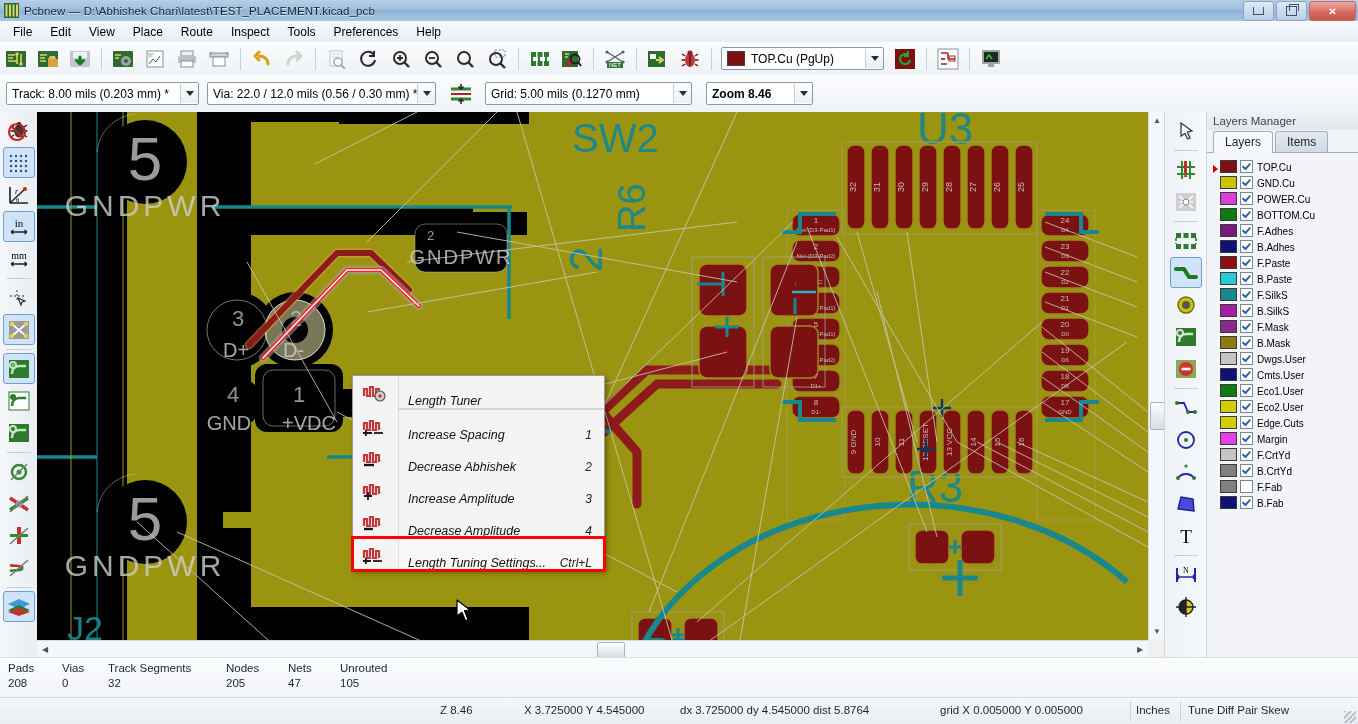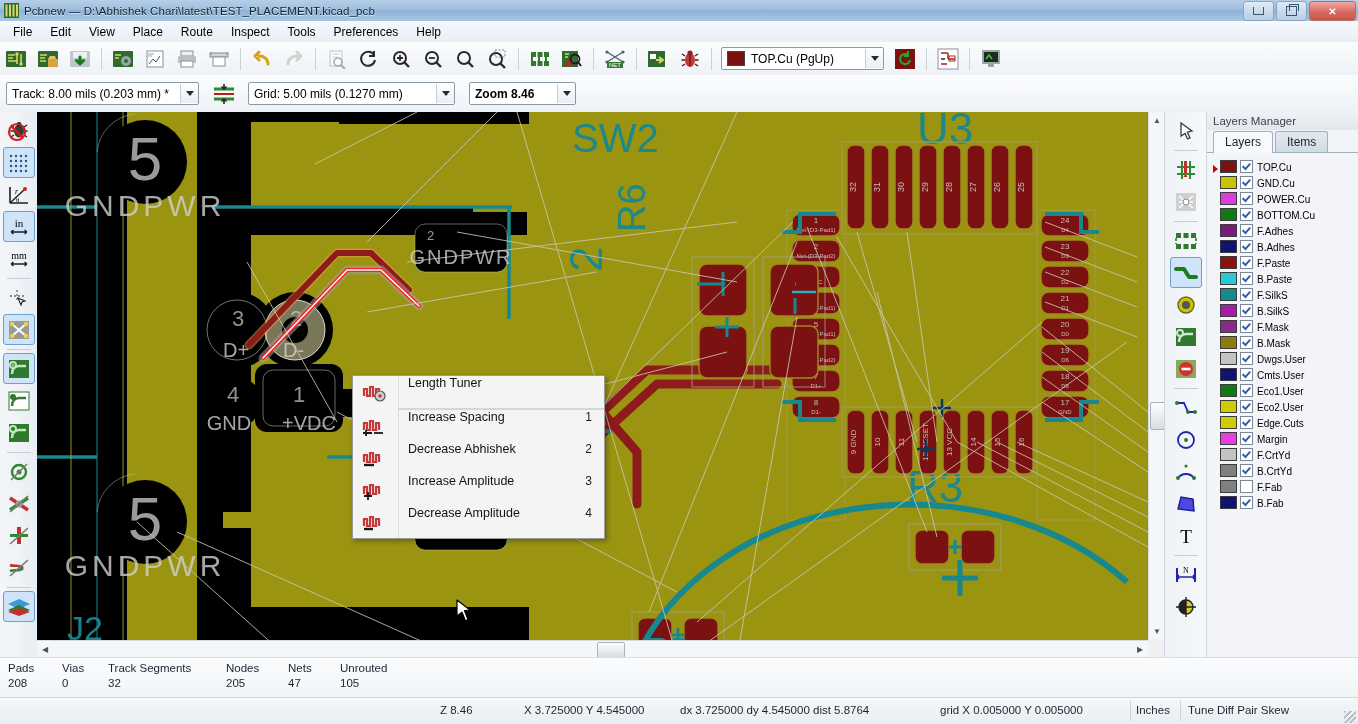--- a/index.html
+++ b/index.html
@@ -151,22 +151,22 @@
   .lm-name{white-space:nowrap;}
 
   
   .ctxmenu{
     position:absolute;left:352px;top:263px;width:251px;
     background:#f4f4f4;border:1px solid #9a9a9a;
     box-shadow:2px 2px 5px rgba(0,0,0,.35);
     z-index:60;
   }
   .ctx-row{
-    height:32px;display:flex;align-items:flex-start;position:relative;
-    font-size:12.5px;color:#111;
+    height:32px;display:flex;align-items:flex-end;position:relative;
+    font-size:12.5px;color:#111;font-style:italic;
   }
   .ctx-ico{width:45px;height:32px;flex:none;display:flex;align-items:center;justify-content:center;
     border-right:1px solid #dedede;background:#f4f4f4;}
   .ctx-label{padding-left:9px;white-space:nowrap;}
   .ctx-accel{margin-left:auto;padding-right:12px;color:#222;font-size:12px;}
   .ctx-div{height:1px;background:#d6d6d6;margin-left:45px;}
   .ctx-row.highlighted{outline:3px solid #ff0000;outline-offset:-1px;z-index:5;background:#f7f7f7;}
   .cursor-arrow{position:absolute;left:456px;top:487px;z-index:80;}
 
   
@@ -419,20 +419,24 @@
           <rect x="5" y="4" width="14" height="10" fill="#1d2b1d"></rect>
           <path d="M7 11l3-4 3 4" stroke="#3fbf3f" stroke-width="1.6" fill="none"></path>
           <rect x="9" y="16" width="6" height="3" fill="#9aa2aa"></rect>
         </svg>
     </div>
   </div>
 
   <div class="toolbar tb2">
     <div class="combo" style="width:186px;margin-left:6px;">
       <div class="cval">Track: 8.00 mils (0.203 mm) *</div>
+      <div class="carrow"></div>
+    </div>
+    <div class="combo" style="width:222px;margin-left:8px;">
+      <div class="cval">Via: 22.0 / 12.0 mils (0.56 / 0.30 mm) *</div>
       <div class="carrow"></div>
     </div>
     <div class="tbtn" style="margin-left:10px;">
       <svg width="26" height="24" viewBox="0 0 26 24">
           <path d="M3 7h20M3 17h20" stroke="#2f8a2f" stroke-width="3"></path>
           <path d="M3 12h20" stroke="#b02020" stroke-width="2"></path>
           <path d="M13 2v5M10.5 4.5L13 7l2.5-2.5M13 22v-5M10.5 19.5L13 17l2.5 2.5" stroke="#2a2a2a" stroke-width="1.6" fill="none"></path>
         </svg>
     </div>
     <div class="combo" style="width:200px;margin-left:8px;">
@@ -1202,20 +1206,31 @@
         <div class="ctx-row">
           <div class="ctx-ico">
             <svg width="30" height="24" viewBox="0 0 30 24">
               <path d="M3 16 v-7 h3 v7 h3 v-9 h3 v9 h3 v-7 h3 v7" stroke="#c43a3a" stroke-width="2.2" fill="none"></path>
               <path d="M3 19h9" stroke="#1a1a1a" stroke-width="2.4" fill="none"></path>
             </svg>
           </div>
           <div class="ctx-label">Decrease Amplitude</div>
           <div class="ctx-accel">4</div>
         </div>
+        <div class="ctx-row highlighted" style="outline-color: rgb(255, 0, 0);">
+          <div class="ctx-ico">
+            <svg width="30" height="24" viewBox="0 0 30 24">
+              <path d="M3 16 v-7 h3 v7 h3 v-9 h3 v9 h3 v-7 h3 v7" stroke="#c43a3a" stroke-width="2.2" fill="none"></path>
+              <path d="M2 19h8M5 16v6" stroke="#1a1a1a" stroke-width="1.8" fill="none"></path>
+              <path d="M12 19h9" stroke="#1a1a1a" stroke-width="1.8" fill="none"></path>
+            </svg>
+          </div>
+          <div class="ctx-label">Length Tuning Settings...</div>
+          <div class="ctx-accel">Ctrl+L</div>
+        </div>
       </div>
 
     <div class="cursor-arrow">
       <svg width="17" height="24" viewBox="0 0 17 24">
           <path d="M1 1l13 10-5.5 0.7L12 20.5l-2.6 1.2L6 13.3 1 17z" fill="#fff" stroke="#000" stroke-width="1.2" stroke-linejoin="round"></path>
         </svg>
     </div>
   </div>
 
   <div class="statsbar" id="statsbar">

